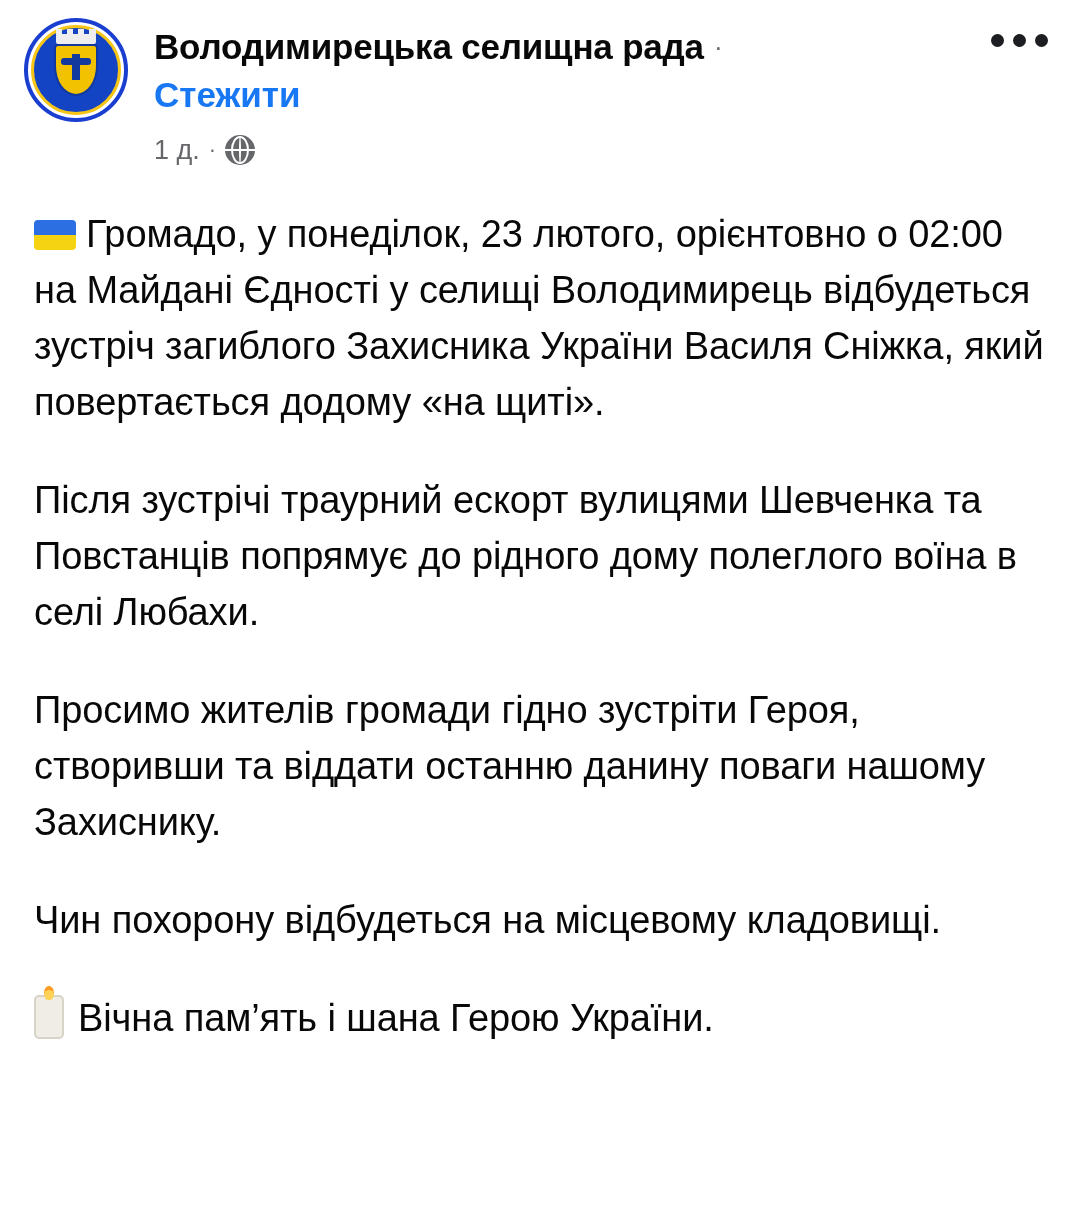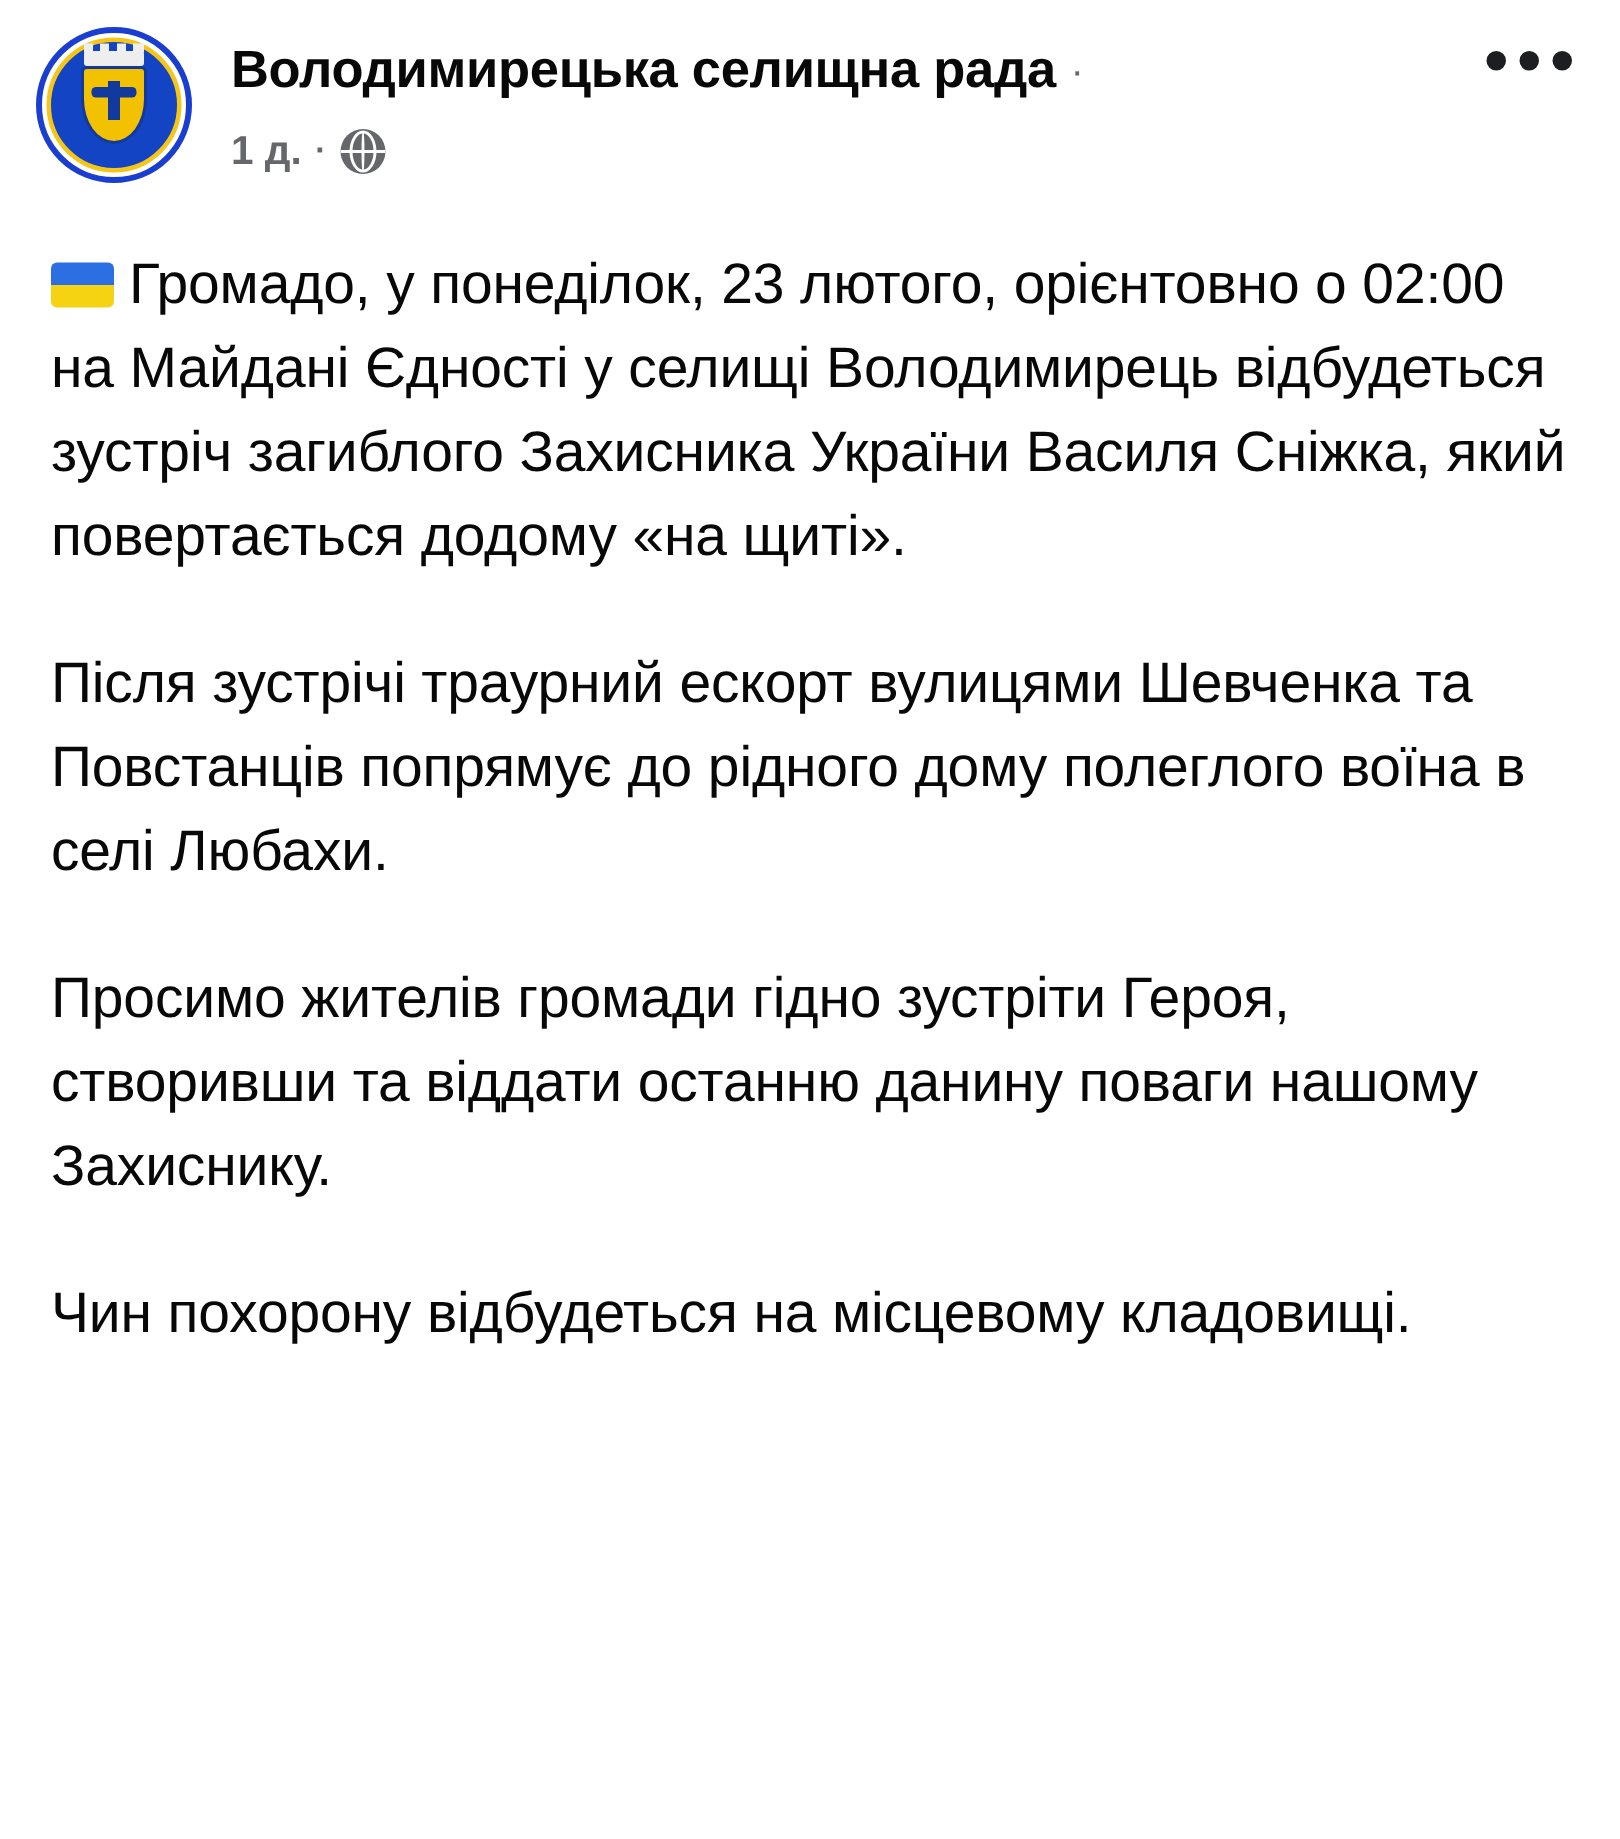--- a/index.html
+++ b/index.html
@@ -127,26 +127,25 @@
     font-size: 35px;
     font-weight: bold;
     color: #1877f2;
     line-height: 46px;
     margin-top: 4px;
     display: inline-block;
     cursor: pointer;
   }
   .meta-row {
     display: flex;
-    align-items: flex-end;
+    align-items: center;
     margin-top: 16px;
     color: #65676b;
     font-size: 27px;
     line-height: 32px;
-    font-weight: bold;
   }
   .meta-row .sep {
     padding: 0 9px;
     font-size: 22px;
   }
   .globe {
     width: 30px;
     height: 30px;
     border-radius: 50%;
     background: #65676b;
@@ -251,20 +250,21 @@
       <div class="ring"></div>
       <div class="shield"></div>
       <div class="crown"></div>
     </div>
 
     <div class="header-text">
       <div class="name-row">
         <span class="page-name">Володимирецька селищна рада</span>
         <span class="dot-sep">·</span>
       </div>
+      <span class="follow-link">Стежити</span>
       <div class="meta-row">
         <span>1 д.</span>
         <span class="sep">·</span>
         <span class="globe">
             <span class="curve"></span>
           </span>
       </div>
     </div>
 
     <div class="more-menu">
@@ -286,16 +286,19 @@
     </p>
 
     <p class="para">
       <span>Просимо жителів громади гідно зустріти Героя, створивши та віддати останню данину поваги нашому Захиснику.</span>
     </p>
 
     <p class="para">
       <span>Чин похорону відбудеться на місцевому кладовищі.</span>
     </p>
 
+    <p class="para">
+      <span class="candle"></span><span>Вічна пам’ять і шана Герою України.</span>
+    </p>
 
   </div>
 
 </div>
 
 </body></html>

